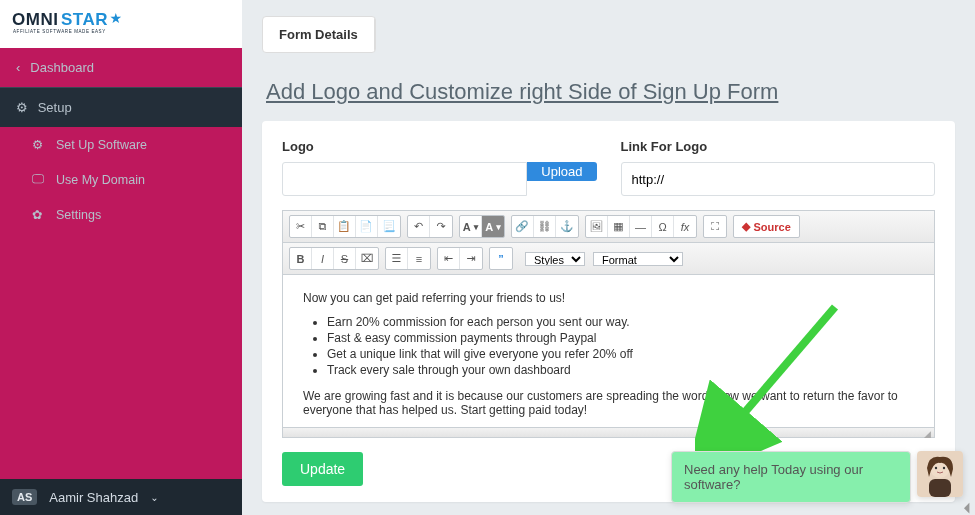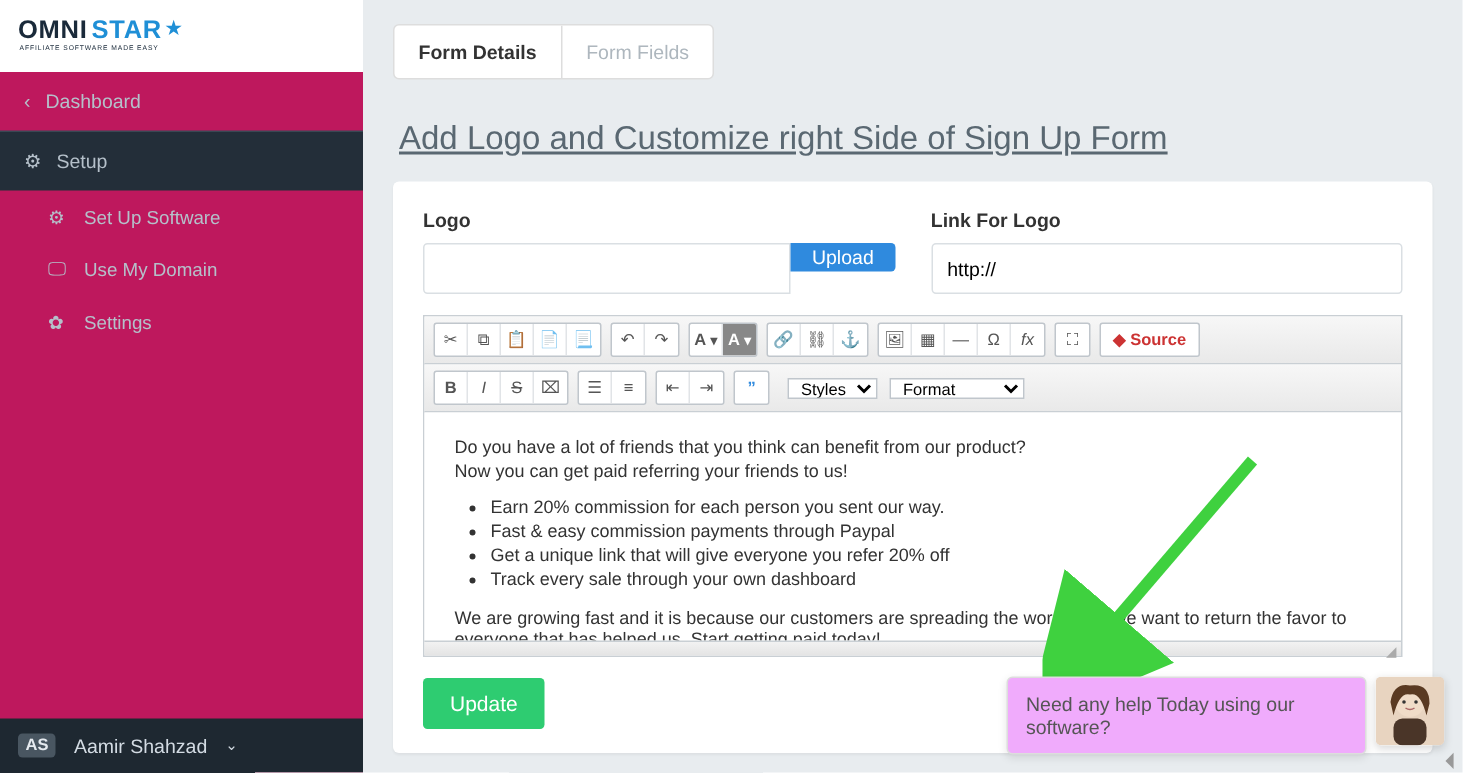--- a/index.html
+++ b/index.html
@@ -43,21 +43,21 @@
 select.sty { height: 14px; font-size: 11px; border: 1px solid #c0c6cc; background: #fff; padding: 0 4px; margin-left: 6px; }
 .content { padding: 16px 20px; font-size: 12px; color: #333; height: 152px; overflow: hidden; background: #fff; }
 .content p { margin-bottom: 2px; }
 .content ul { margin: 10px 0 12px 24px; }
 .content ul li { margin-bottom: 2px; }
 .resize { height: 10px; background: linear-gradient(#f2f2f2,#e4e4e4); border-top: 1px solid #c9cfd4; position: relative; }
 .resize::after { content: '◢'; position: absolute; right: 3px; bottom: -2px; font-size: 9px; color: #aaa; }
 .btn-update { background: #2ecc71; color: #fff; border: none; padding: 9px 18px; border-radius: 3px; font-size: 14px; margin-top: 14px; cursor: pointer; }
 .arrow { position: absolute; right: 100px; top: 176px; pointer-events: none; }
 .chat { position: absolute; right: 12px; bottom: 12px; display: flex; align-items: flex-start; gap: 6px; }
-.chat-bubble { background: #f0abfc; border: 1px solid #ddd; border-radius: 4px; padding: 10px 12px; font-size: 13px; color: #555; width: 240px; box-shadow: 0 2px 6px rgba(0,0,0,0.1); }
+.chat-bubble { background: #86efac; border: 1px solid #ddd; border-radius: 4px; padding: 10px 12px; font-size: 13px; color: #555; width: 240px; box-shadow: 0 2px 6px rgba(0,0,0,0.1); }
 .chat-av { width: 46px; height: 46px; border-radius: 4px; overflow: hidden; box-shadow: 0 2px 6px rgba(0,0,0,0.15); }
 .chat-av svg { width: 100%; height: 100%; display: block; }
 .chat-corner { position: absolute; right: 2px; bottom: 2px; font-size: 10px; color: #999; transform: rotate(-45deg); }
 </style>
 </head>
 <body>
 
 <div class="root">
   <aside class="sidebar">
     <div class="logo">
@@ -92,21 +92,20 @@
     <div class="side-user">
       <span class="badge">AS</span>
       <span>Aamir Shahzad</span>
       <span class="chev">⌄</span>
     </div>
   </aside>
 
   <main class="main">
     <div class="tabs">
       <div class="tab active">Form Details</div>
-      <div class="tab inactive">Form Fields</div>
     </div>
 
     <h1 class="pageh">Add Logo and Customize right Side of Sign Up Form</h1>
 
     <div class="card">
       <div class="row">
         <div class="field">
           <label>Logo</label>
           <div class="igroup">
             <input type="text" style="">
@@ -170,21 +169,20 @@
               <span class="tb">⇤</span>
               <span class="tb">⇥</span>
             </span>
           <span class="tg">
               <span class="tb" style="color:#2f8ade;font-weight:700;">”</span>
             </span>
           <select class="sty"><option>Styles</option></select>
           <select class="sty" style="width:90px;"><option>Format</option></select>
         </div>
         <div class="content">
-          <p>Do you have a lot of friends that you think can benefit from our product?</p>
           <p>Now you can get paid referring your friends to us!</p>
           <ul>
             <li>Earn 20% commission for each person you sent our way.</li>
             <li>Fast &amp; easy commission payments through Paypal</li>
             <li>Get a unique link that will give everyone you refer 20% off</li>
             <li>Track every sale through your own dashboard</li>
           </ul>
           <p>We are growing fast and it is because our customers are spreading the word. Now we want to return the favor to everyone that has helped us. Start getting paid today!</p>
         </div>
         <div class="resize"></div>

